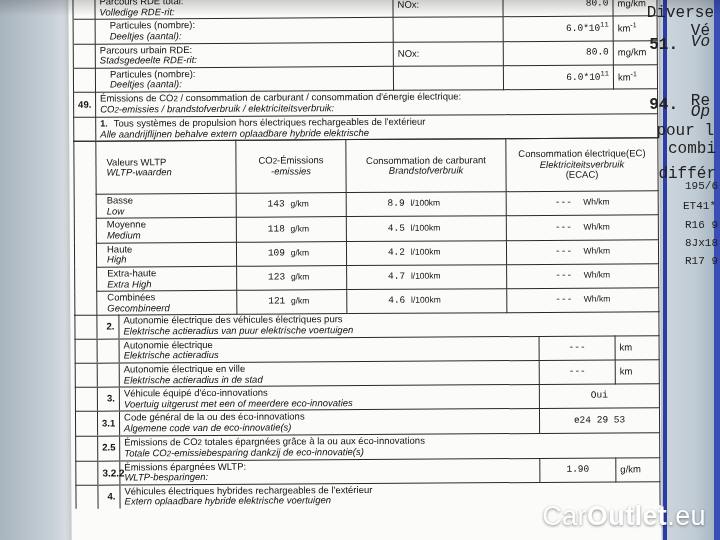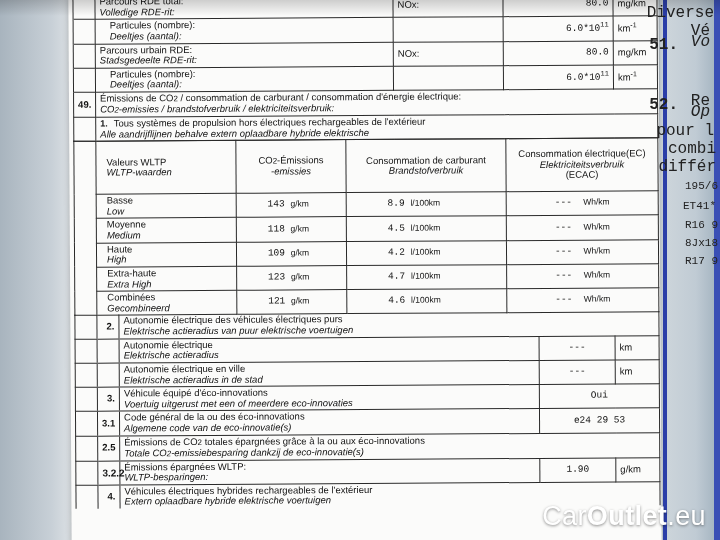--- a/index.html
+++ b/index.html
@@ -338,24 +338,24 @@
     </table>
 </div>
 
 <div>
   <div class="rt" style="top:4px;right:6px">Diverse</div>
   <div class="rt" style="top:22px;right:10px">Vé</div>
   <div class="rt" style="top:33px;right:10px;font-style:italic">Vo</div>
   <div class="rt" style="top:36px;right:42px;font-weight:bold">51.</div>
   <div class="rt" style="top:92px;right:10px">Re</div>
   <div class="rt" style="top:103px;right:10px;font-style:italic">Op</div>
-  <div class="rt" style="top:96px;right:42px;font-weight:bold">52.</div>
+  <div class="rt" style="top:96px;right:42px;font-weight:bold">94.</div>
   <div class="rt" style="top:122px;right:6px">pour l</div>
   <div class="rt" style="top:140px;right:4px">combi</div>
-  <div class="rt" style="top:158px;right:4px">différ</div>
+  <div class="rt" style="top:165px;right:4px">différ</div>
   <div class="rt rtm" style="top:180px;right:2px">195/6</div>
   <div class="rt rtm" style="top:200px;right:4px">ET41*</div>
   <div class="rt rtm" style="top:219px;right:2px">R16  9</div>
   <div class="rt rtm" style="top:237px;right:2px">8Jx18</div>
   <div class="rt rtm" style="top:255px;right:2px">R17  9</div>
 </div>
 
 <div class="shadowtop"></div>
 
 <div class="wm">

